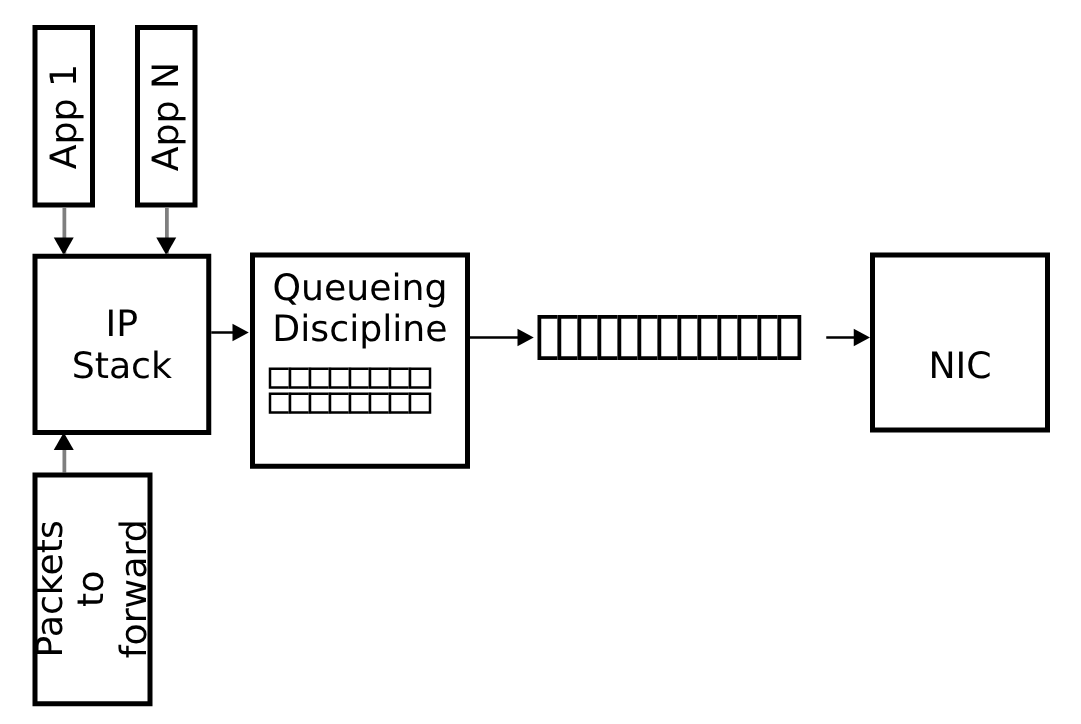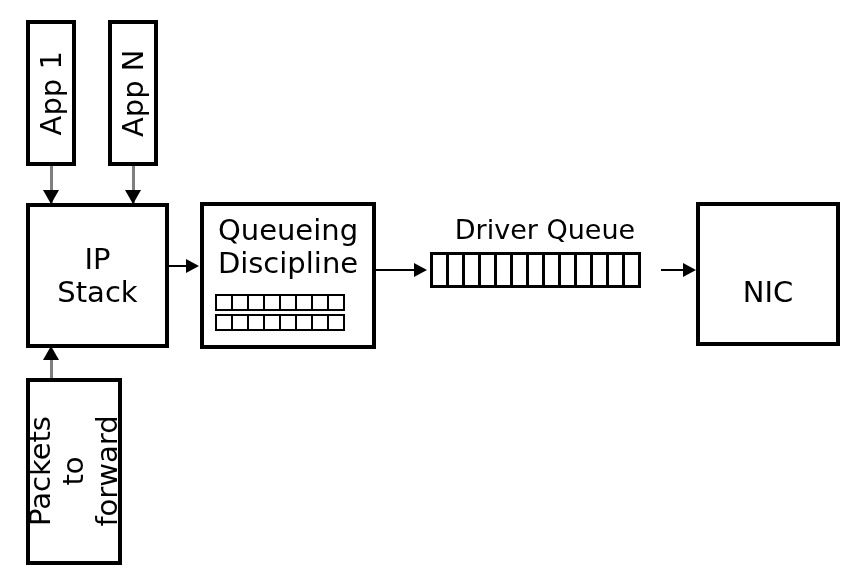--- a/index.html
+++ b/index.html
@@ -54,21 +54,21 @@
     height: 145px;
   }
   #ipstack-box .box-label {
     font-size: 29px;
   }
 
   #qdisc-box {
     left: 200px;
     top: 202px;
     width: 176px;
-    height: 147px;
+    height: 173px;
     display: block;
     padding: 0;
   }
   #qdisc-label {
     position: absolute;
     left: 0;
     right: 0;
     top: 8px;
     font-size: 29px;
     text-align: center;
@@ -240,21 +240,20 @@
         <div class="qdisc-cell"></div>
         <div class="qdisc-cell"></div>
         <div class="qdisc-cell"></div>
       </div>
     </div>
   </div>
 
   <div class="h-arrow" style="left:376px; top:269px; width:44px;"></div>
   <div class="h-arrow-head-right" style="left:414px; top:263px;"></div>
 
-  <div id="driver-queue-label">Driver Queue</div>
   <div id="driver-queue">
     <div class="dq-cell"></div>
     <div class="dq-cell"></div>
     <div class="dq-cell"></div>
     <div class="dq-cell"></div>
     <div class="dq-cell"></div>
     <div class="dq-cell"></div>
     <div class="dq-cell"></div>
     <div class="dq-cell"></div>
     <div class="dq-cell"></div>

